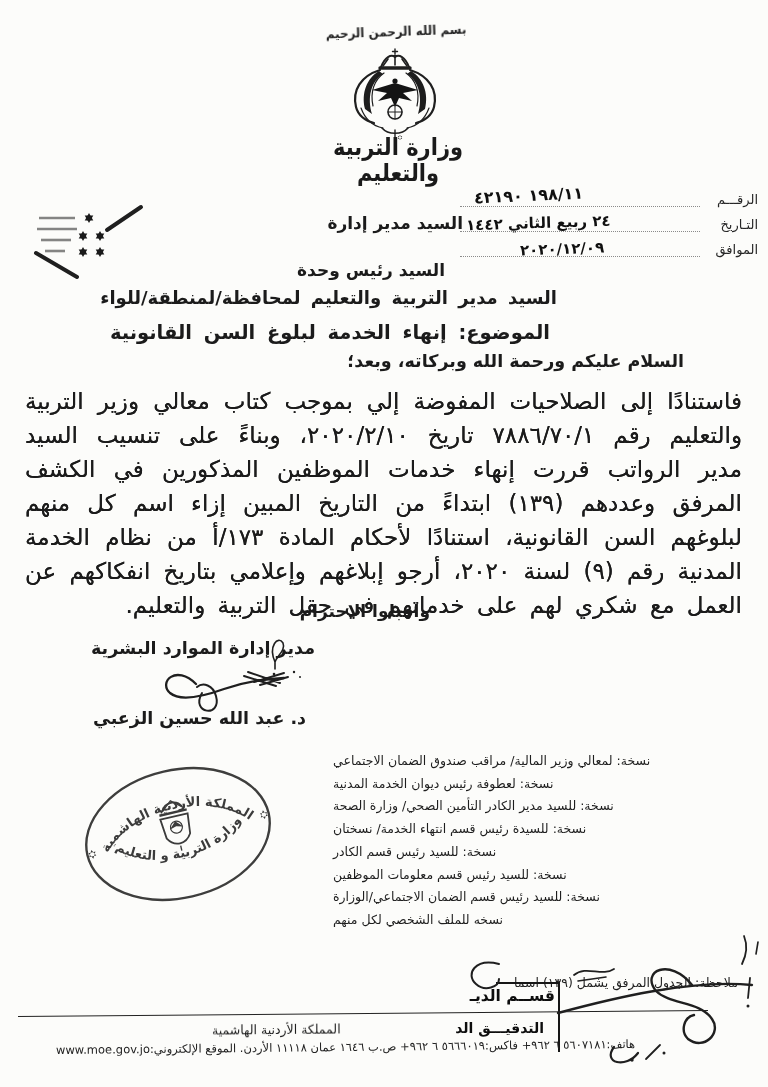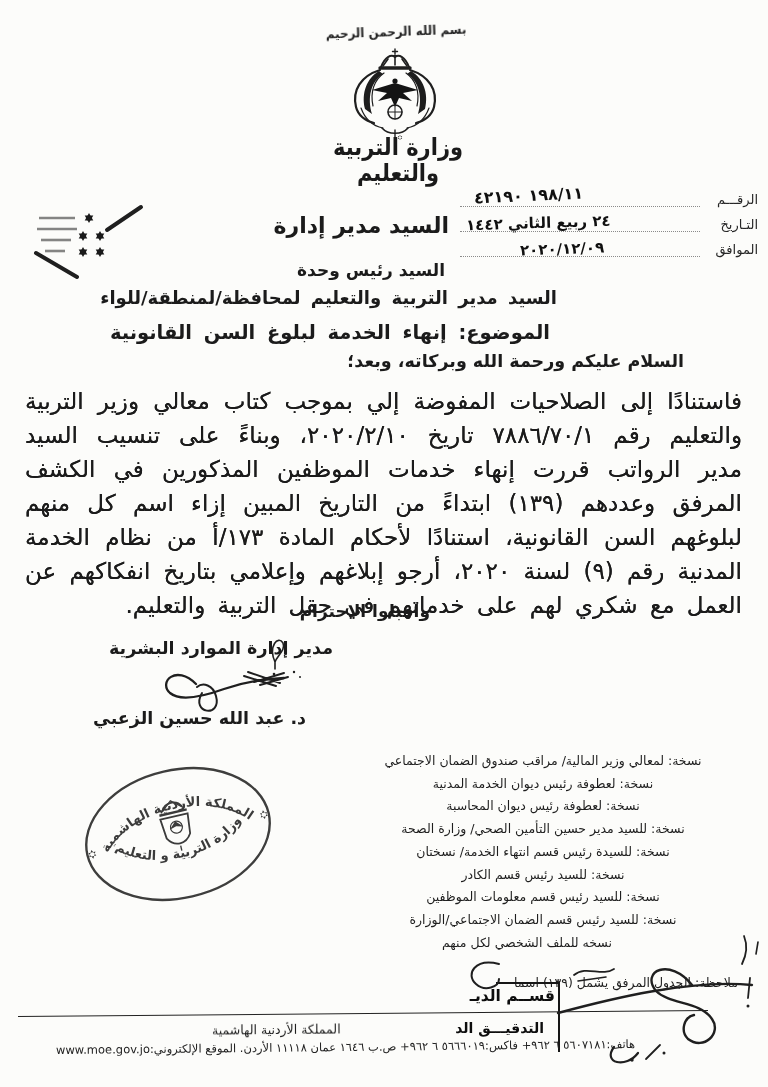--- a/index.html
+++ b/index.html
@@ -31,41 +31,41 @@
   .ref-leader{position:absolute;right:58px;left:4px;top:17px;border-top:1.6px dotted #8a8a8a;}
   .ref-value{position:absolute;font-weight:bold;white-space:nowrap;color:#101010;}
   .ref-v0{left:18px;top:-3px;font-size:16px;transform:rotate(-2.6deg);}
   .ref-v1{left:10px;top:0px;font-size:15px;transform:rotate(-1.8deg);}
   .ref-v2{left:64px;top:1px;font-size:15px;transform:rotate(-2deg);}
 
   
   .class-stamp{left:33px;top:196px;}
 
   
-  .rcpt1{right:319px;top:213px;font-size:22px;}
+  .rcpt1{right:305px;top:213px;font-size:17px;}
   .rcpt2{right:323px;top:260px;font-size:17px;}
   .rcpt3{right:211px;top:287px;font-size:18px;word-spacing:4px;}
   .subject{right:218px;top:321px;font-size:19.5px;word-spacing:5px;}
   .salutation{right:84px;top:351px;font-size:17.5px;}
 
   
   .body-par{right:26px;left:25px;top:384px;font-size:23px;line-height:34px;
             text-align:justify;text-shadow:0 0 .6px #222;word-spacing:5px;}
 
   .closing{right:338px;top:601px;font-size:17px;}
 
   
-  .sig-title{left:109px;top:638px;font-size:17.5px;text-align:right;}
+  .sig-title{left:91px;top:638px;font-size:17.5px;text-align:right;}
   .sig-rho{left:262px;top:632px;}
   .sig-scribble{left:156px;top:656px;}
   .sig-name{left:93px;top:708px;font-size:17.5px;}
 
   
   .cc-block{right:15px;top:750px;width:420px;font-size:12.5px;line-height:22.7px;
-            text-align:center;color:#1e1e1e;}
+            text-align:left;color:#1e1e1e;}
   .cc-block .indent{padding-right:32px;}
   .note-line{right:30px;top:975px;font-size:12.5px;color:#1e1e1e;}
 
   
   .oval-stamp{left:80px;top:766px;transform:rotate(-13deg);opacity:.92;}
 
   
   .dept-stamp{left:430px;top:982px;width:130px;height:70px;}
   .dept-b-right{position:absolute;right:0;top:0;height:70px;border-right:2.6px solid #161616;}
   .dept-b-top{position:absolute;right:0;top:0;width:64px;border-top:2.6px solid #161616;}
@@ -177,22 +177,21 @@
     <path class="ink" d="M88,20 L120,30 M92,16 L124,27 M98,26 L128,17 M104,29 L132,21" stroke-width="2"></path>
     <path class="ink" d="M46,37 C34,58 66,62 60,40 C57,29 47,26 41,31" stroke-width="2"></path>
     <circle cx="138" cy="16" r="1.2" fill="#1f1f1f"></circle>
     <circle cx="144" cy="21" r="1" fill="#1f1f1f"></circle>
   </svg>
   <div class="abs sig-name b nowrap">د. عبد الله حسين الزعبي</div>
 
   <div class="abs cc-block">
     <div>نسخة: لمعالي وزير المالية/ مراقب صندوق الضمان الاجتماعي</div>
     <div>نسخة: لعطوفة رئيس ديوان الخدمة المدنية</div>
-    <div>نسخة: لعطوفة رئيس ديوان المحاسبة</div>
-    <div>نسخة: للسيد مدير حسين التأمين الصحي/ وزارة الصحة</div>
+    <div>نسخة: للسيد مدير الكادر التأمين الصحي/ وزارة الصحة</div>
     <div>نسخة: للسيدة رئيس قسم انتهاء الخدمة/ نسختان</div>
     <div>نسخة: للسيد رئيس قسم الكادر</div>
     <div>نسخة: للسيد رئيس قسم معلومات الموظفين</div>
     <div>نسخة: للسيد رئيس قسم الضمان الاجتماعي/الوزارة</div>
     <div class="indent">نسخه للملف الشخصي لكل منهم</div>
   </div>
   <div class="abs note-line nowrap">ملاحظة: الجدول المرفق يشمل (١٣٩) اسما</div>
 
   <svg class="abs oval-stamp" width="196" height="136" viewBox="0 0 196 136">
     <defs>

